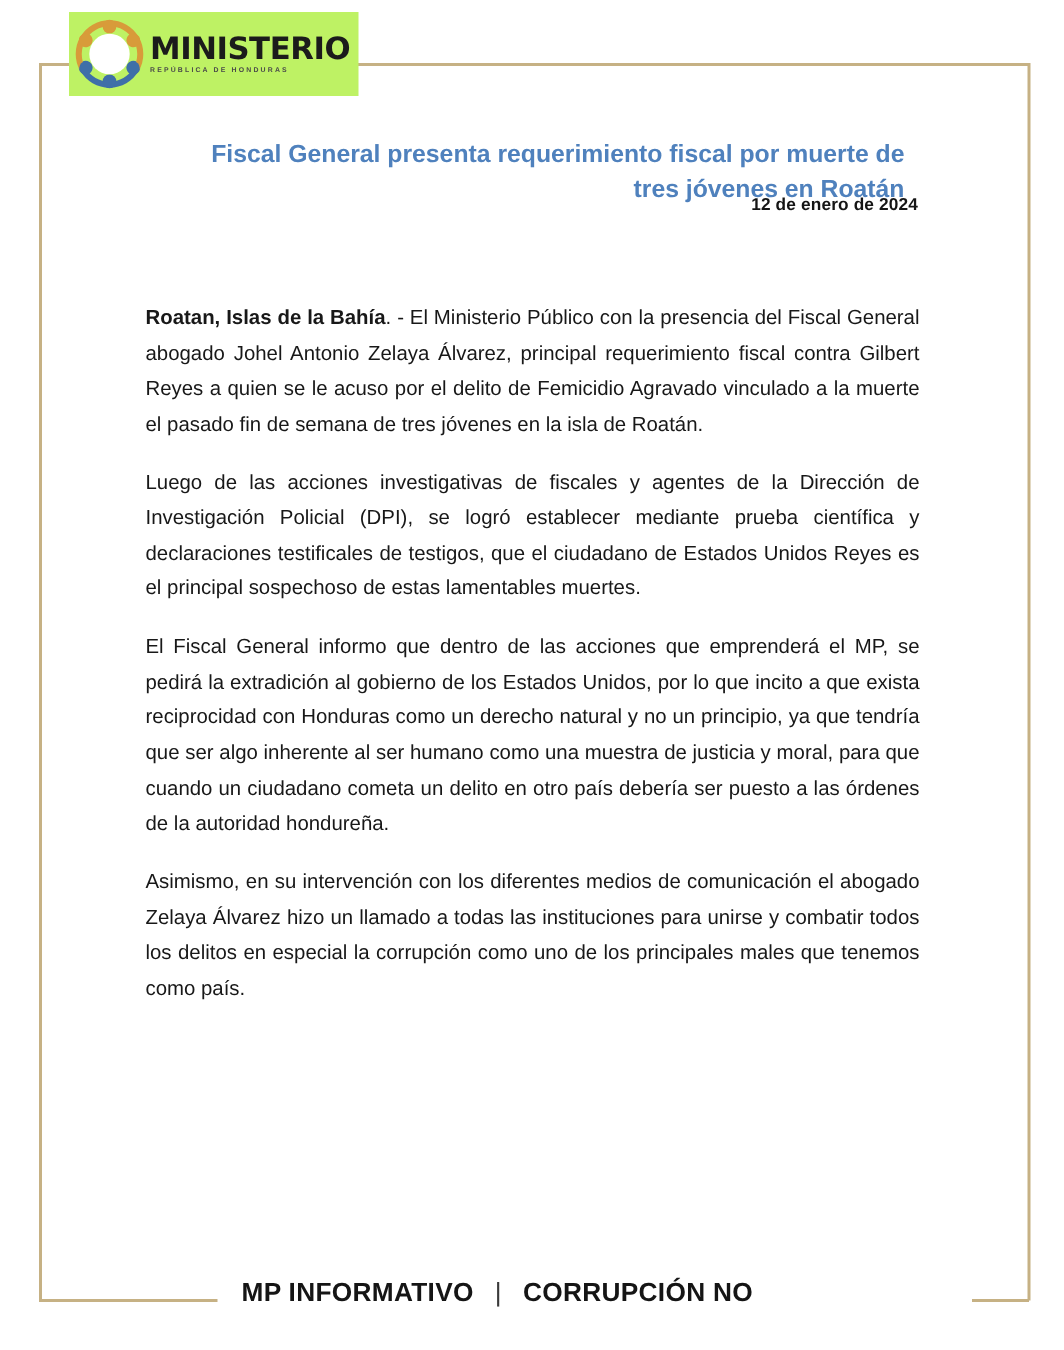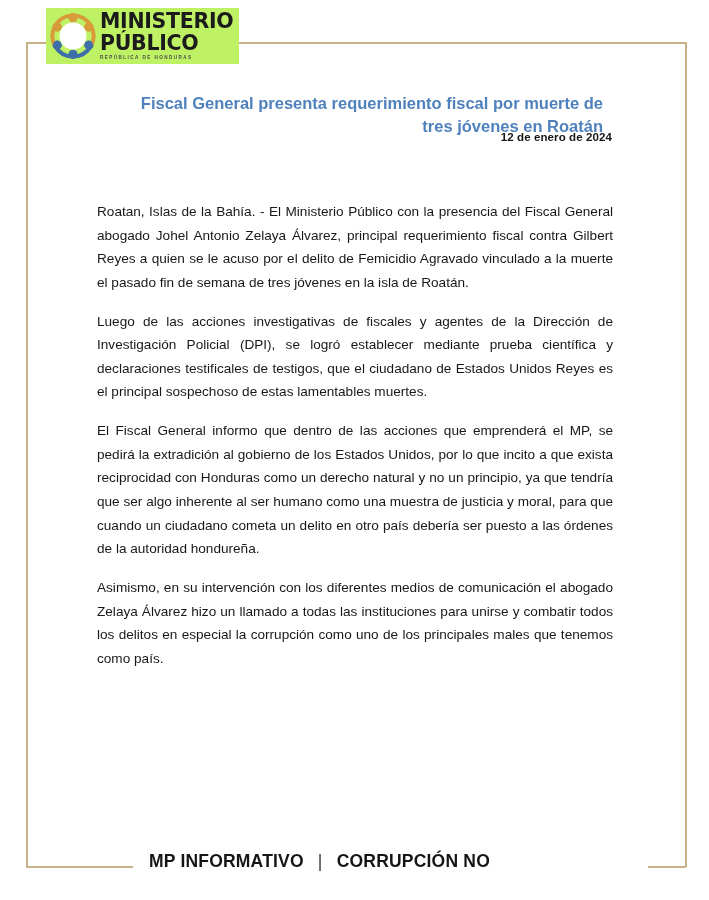--- a/index.html
+++ b/index.html
@@ -108,26 +108,26 @@
   .para {
     font-family: "Liberation Sans", sans-serif;
     font-size: 13.6px;
     line-height: 1.74;
     color: #181818;
     text-align: justify;
     text-justify: inter-word;
     margin: 0 0 15px 0;
   }
   .para:last-child { margin-bottom: 0; }
-  .para b { font-weight: normal; }
+  .para b { font-weight: bold; }
 
   
   .footer {
     position: absolute;
-    left: 0;
+    left: 12px;
     top: 851px;
     width: 639px;
     text-align: center;
     z-index: 3;
   }
   .footer-inner {
     display: inline-block;
     background: #ffffff;
     padding: 0 16px;
     font-family: "Liberation Sans", sans-serif;
@@ -193,21 +193,20 @@
         <circle cx="50" cy="18" r="8" fill="#d89b3a"></circle>
         <circle cx="79.4" cy="35" r="8" fill="#d89b3a"></circle>
         <circle cx="20.6" cy="35" r="8" fill="#d89b3a"></circle>
         <circle cx="79.4" cy="69" r="8" fill="#3f6fa8"></circle>
         <circle cx="20.6" cy="69" r="8" fill="#3f6fa8"></circle>
         <circle cx="50" cy="86" r="8" fill="#3f6fa8"></circle>
       </svg>
     </span>
     <span class="logo-text">
       <span class="logo-line1">MINISTERIO</span>
-      <span class="logo-line2">PÚBLICO</span>
       <span class="logo-sub">REPÚBLICA DE HONDURAS</span>
     </span>
   </div>
 
   <div class="title">Fiscal General presenta requerimiento fiscal por muerte de tres jóvenes en Roatán</div>
 
   <div class="date">12 de enero de 2024</div>
 
   <div class="body-copy">
     <p class="para">

